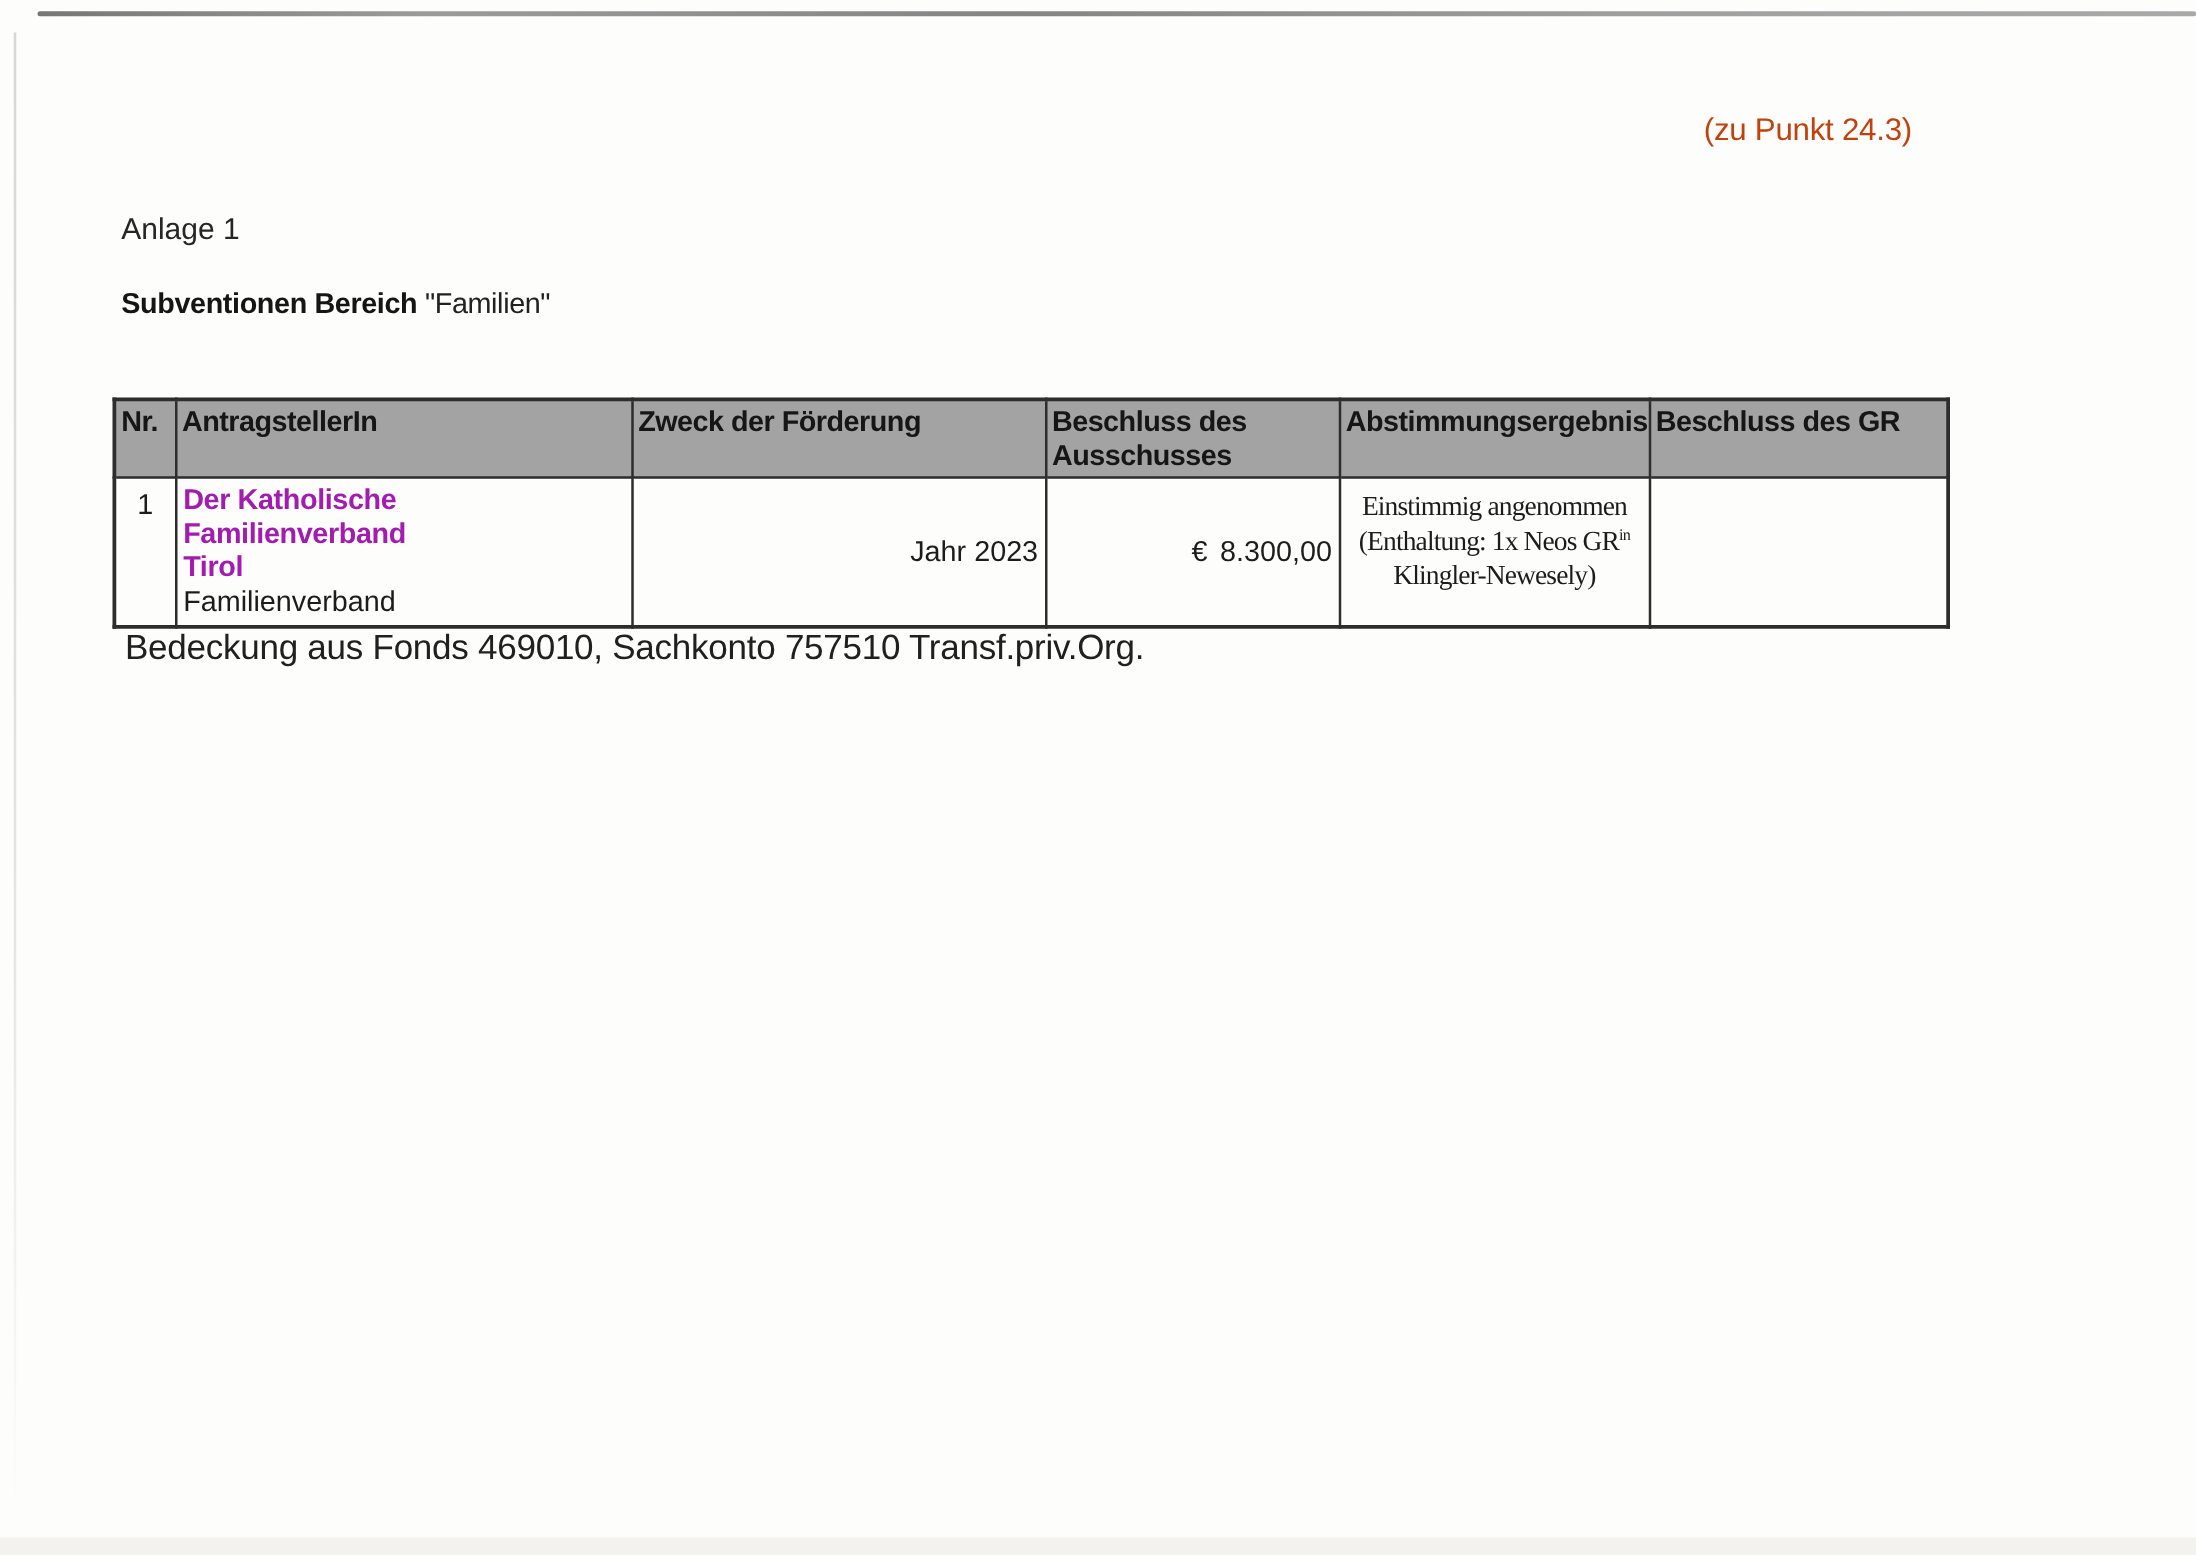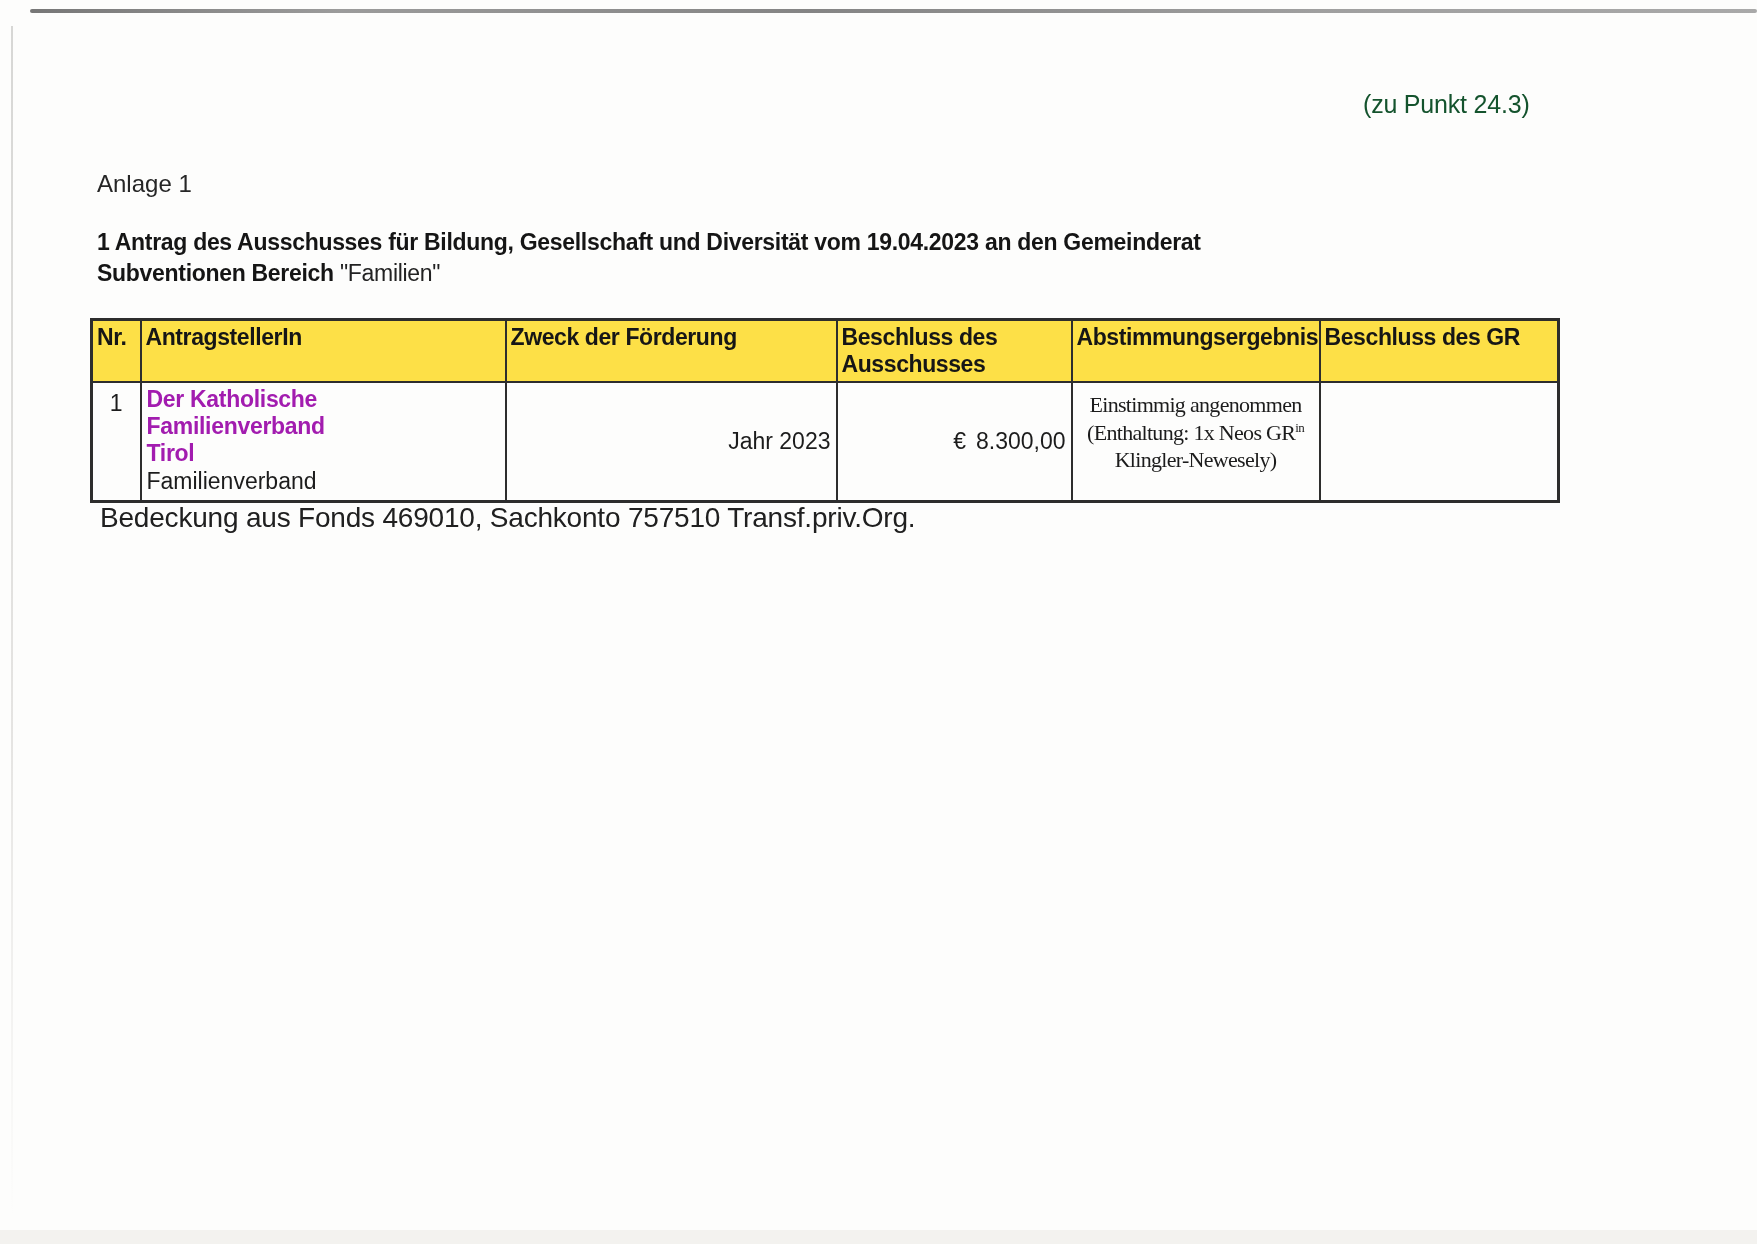--- a/index.html
+++ b/index.html
@@ -34,21 +34,21 @@
   .scan-bottom-strip {
     position: absolute;
     left: 0; right: 0; bottom: 0;
     height: 14px;
     background: #f3f2ef;
   }
   .ref-note {
     position: absolute;
     left: 1363px; top: 90px;
     font-size: 25px;
-    color: #14532d;
+    color: #c2410c;
     letter-spacing: -0.2px;
     white-space: nowrap;
   }
   .anlage {
     position: absolute;
     left: 97px; top: 170px;
     font-size: 24px;
     color: #262626;
   }
   .heading {
@@ -68,21 +68,21 @@
     border-collapse: collapse;
     table-layout: fixed;
     width: 1467px;
     border: 3px solid #2d2d2d;
   }
   .doc-table th, .doc-table td {
     border: 2px solid #2d2d2d;
     overflow: visible;
   }
   .doc-table th {
-    background: #fde047;
+    background: #a3a3a3;
     font-size: 23px;
     font-weight: bold;
     text-align: left;
     vertical-align: top;
     padding: 3px 5px 3px 4px;
     height: 48px;
     letter-spacing: -0.4px;
     color: #161616;
   }
   .doc-table td {
@@ -135,21 +135,20 @@
 
   <div class="scan-top-line"></div>
   <div class="scan-left-line"></div>
   <div class="scan-bottom-strip"></div>
 
   <div class="ref-note">(zu Punkt 24.3)</div>
 
   <div class="anlage">Anlage 1</div>
 
   <div class="heading">
-    <div>1 Antrag des Ausschusses für Bildung, Gesellschaft und Diversität vom 19.04.2023 an den Gemeinderat</div>
     <div><span>Subventionen Bereich</span><span> </span><span class="regular">"Familien"</span></div>
   </div>
 
   <table class="doc-table">
     <colgroup>
       <col style="width:49px">
       <col style="width:365px">
       <col style="width:331px">
       <col style="width:235px">
       <col style="width:248px">

